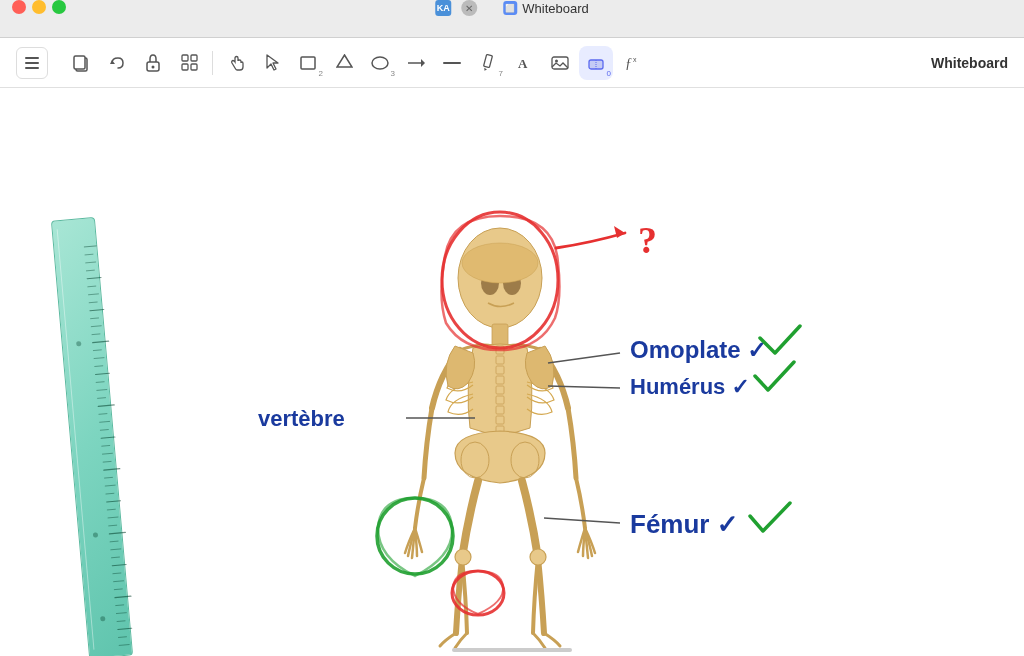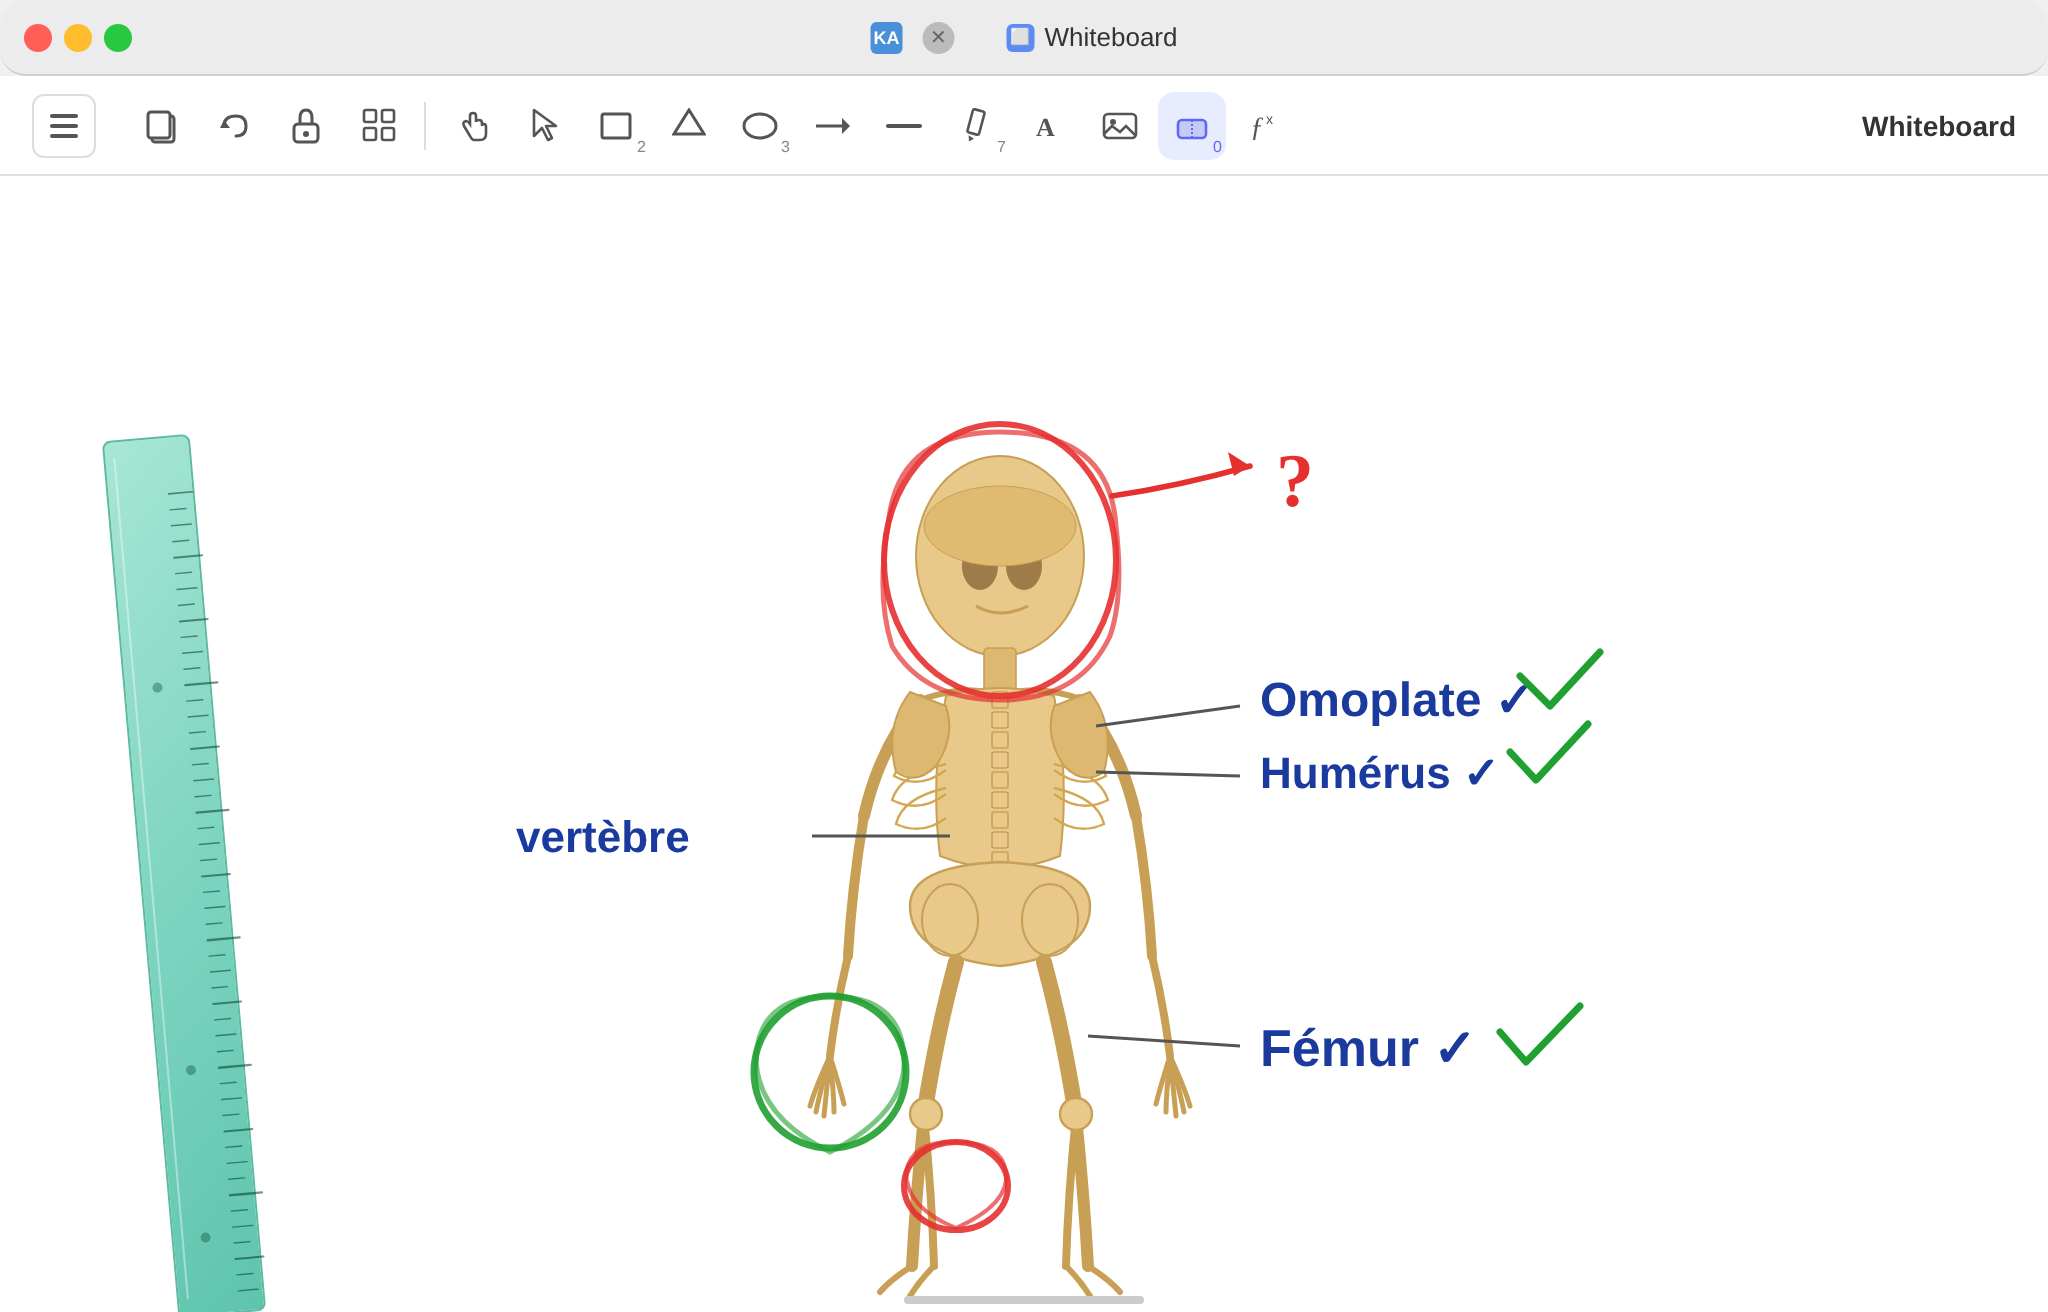--- a/index.html
+++ b/index.html
@@ -9,24 +9,23 @@
       overflow: hidden;
       font-family: -apple-system, BlinkMacSystemFont, 'Segoe UI', sans-serif;
       background: #f0f0f0;
     }
 
     
     .title-bar {
       height: 38px;
       background: #ececec;
       display: flex;
-      align-items: center;
+      align-items: flex-start;
       border-bottom: 1px solid #d0d0d0;
       position: relative;
-      border-radius: 13px;
     }
     .window-controls {
       display: flex;
       align-items: center;
       gap: 6px;
       padding-left: 12px;
     }
     .window-btn {
       width: 14px;
       height: 14px;

